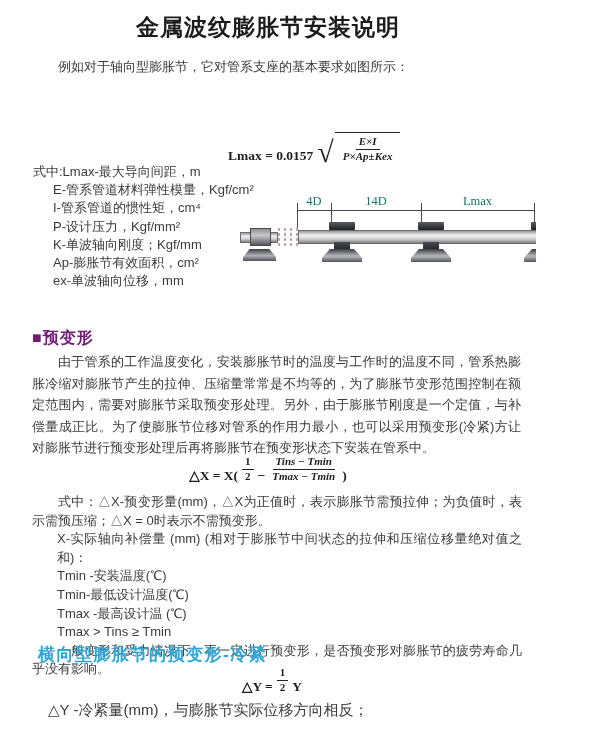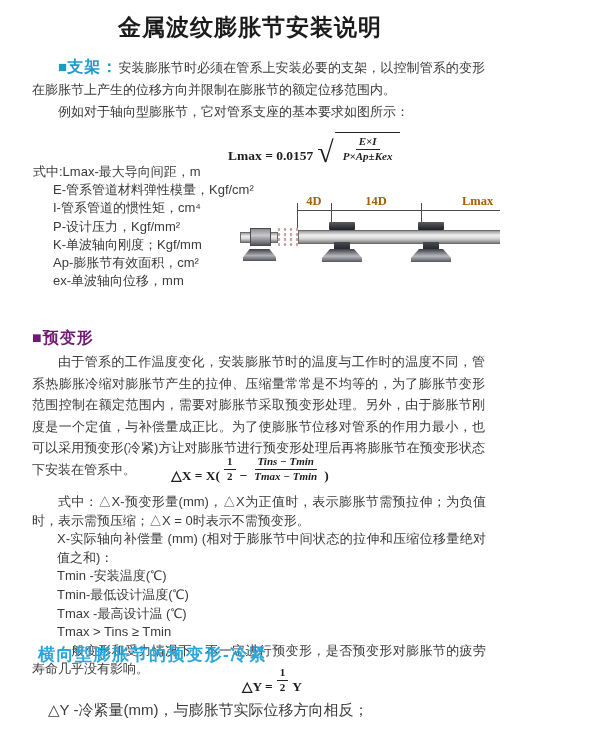--- a/index.html
+++ b/index.html
@@ -1,18 +1,18 @@
 <!DOCTYPE html>
 <html><head>
 <meta charset="utf-8">
 <style>
   html,body { margin:0; padding:0; background:#ffffff; }
   .page {
     position:relative; width:500px; height:737px; background:#ffffff;
-    font-family:"Liberation Sans", sans-serif; color:#3a3a3a; overflow:hidden;
+    font-family:"Liberation Sans", sans-serif; color:#3a3a3a; overflow:hidden;padding-left:36px;
   }
   .page-title {
     position:absolute; top:12px; left:0; width:100%; text-align:center;
     font-size:23px; font-weight:bold; color:#1b1b1b; letter-spacing:1px;
   }
   
   .para { position:absolute; left:32px; right:15px; font-size:13px; line-height:22px; text-align:justify; }
   .para p { margin:0; text-indent:2em; }
   .sec-marker { color:#1a9cc9; font-size:15px; }
   .sec-head-inline { color:#1a9cc9; font-weight:bold; font-size:16px; letter-spacing:1px; }
@@ -44,21 +44,21 @@
   .axial-block { position:absolute; left:32px; right:14px; top:493px; font-size:13px; line-height:18.6px; text-align:justify; }
   .axial-block p { margin:0; }
   .axial-block .wh { text-indent:2em; }
   .axial-block .ind { margin-left:25px; }
   .axial-block .nt { text-indent:2em; }
   .last-line { position:absolute; left:48px; top:701px; font-size:15px; }
   
   .diagram { position:absolute; left:240px; top:193px; width:345px; height:78px; }
   .dim-line { position:absolute; left:57px; top:17px; width:237px; height:1px; background:#4a4a4a; }
   .tick { position:absolute; top:10px; width:1px; height:26px; background:#4a4a4a; }
-  .dim-label { position:absolute; top:1px; text-align:center; font-family:"Liberation Serif", serif; font-weight:bold; font-size:12.5px; color:#a16207; }
+  .dim-label { position:absolute; top:1px; text-align:center; font-family:"Liberation Serif", serif; font-weight:normal; font-size:12.5px; color:#0f766e; }
   .pipe { position:absolute; top:37px; height:12px; background:linear-gradient(#9a9a9a, #f0f0f0 35%, #d9d9d9 62%, #7f7f7f); border:0.5px solid #6a6a6a; }
   .bellows {
     position:absolute; left:35px; top:33px; width:24px; height:20px;
     background-image:radial-gradient(circle, #c9a4a4 1.1px, rgba(0,0,0,0) 1.6px);
     background-size:6px 5px; background-position:1px 1px;
   }
   .support { position:absolute; width:44px; height:50px; top:29px; }
   .support .cap { position:absolute; left:9px; top:0; width:26px; height:8px; background:linear-gradient(#5b5b63,#1f1f26); border-radius:1px; }
   .support .stem { position:absolute; left:14px; top:20px; width:16px; height:8px; background:linear-gradient(#4a4a52,#23232a); }
   .support .saddle { position:absolute; left:2px; top:27px; width:40px; height:13px;
@@ -71,21 +71,20 @@
     clip-path:polygon(20% 0, 80% 0, 100% 68%, 100% 100%, 0 100%, 0 68%); }
 </style>
 </head>
 <body>
 
 <div class="page">
 
   <div class="page-title">金属波纹膨胀节安装说明</div>
 
   <div class="para" style="top:56px;">
-    <p><span class="sec-marker">■</span><span class="sec-head-inline">支架：</span><span>安装膨胀节时必须在管系上安装必要的支架，以控制管系的变形在膨胀节上产生的位移方向并限制在膨胀节的额定位移范围内。</span></p>
     <p>例如对于轴向型膨胀节，它对管系支座的基本要求如图所示：</p>
   </div>
 
   <div class="formula1 fm">
     <span class="fm-row">
       <span>Lmax = 0.0157</span>
       <span class="sqrt-sym">√</span>
       <span class="radicand">
         <span class="vfrac ital">
           <span class="num">E×I</span>

